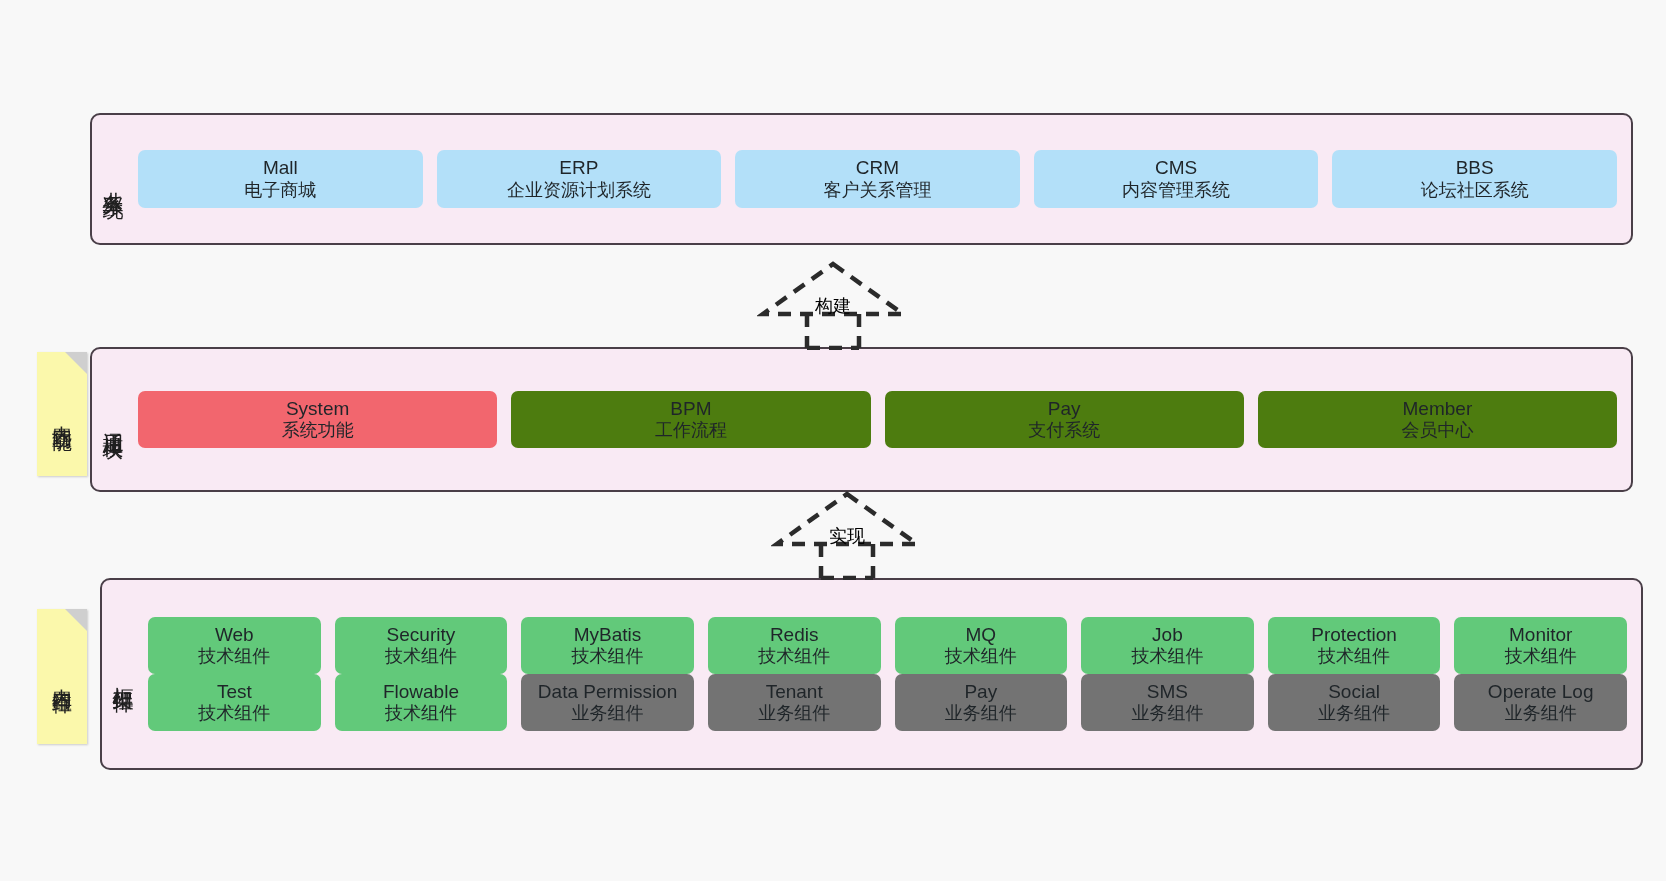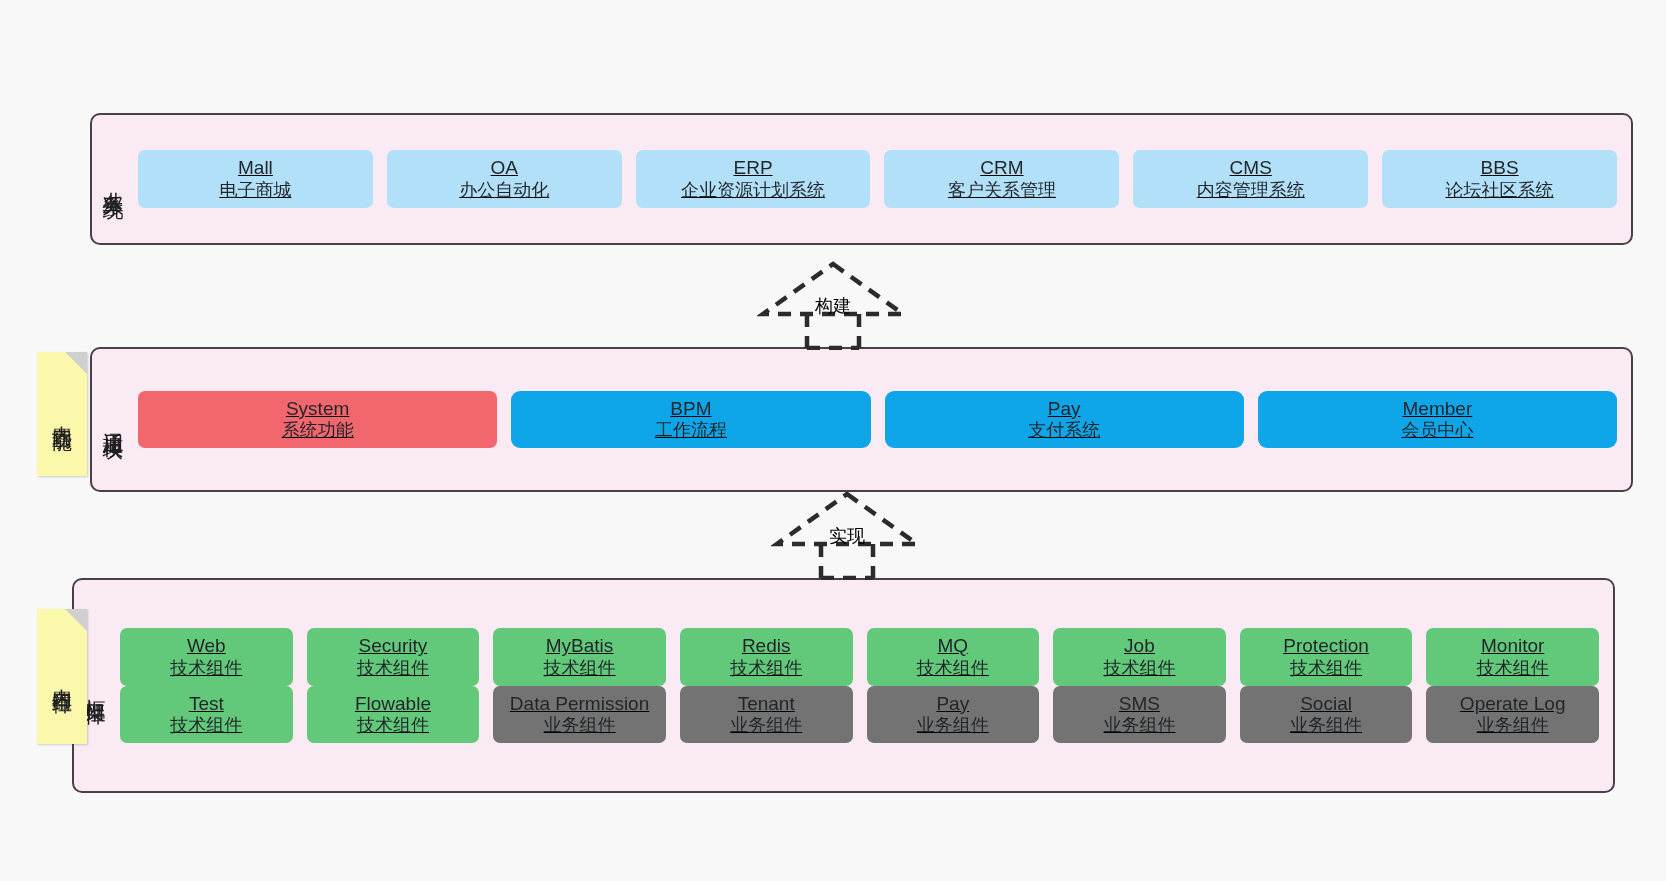--- a/index.html
+++ b/index.html
@@ -33,21 +33,20 @@
     letter-spacing: 2px;
     line-height: 1.05;
     user-select: none;
   }
   .layer-body {
     flex: 1 1 auto;
     display: flex;
     flex-direction: column;
     justify-content: center;
     padding: 0 14px 0 4px;
-    text-decoration: underline;
   }
   .card-row {
     display: flex;
     align-items: stretch;
     gap: 14px;
     width: 100%;
   }
   .card-row + .card-row { }
 
   .card {
@@ -61,21 +60,21 @@
     color: #1f2529;
     padding: 6px 4px;
     line-height: 1.22;
   }
   .card .t1 { font-size: 19px; }
   .card .t2 { font-size: 18px; }
 
   
   .c-blue       { background: #b3e0f9; }
   .c-red        { background: #f2666e; }
-  .c-pink       { background: #0ea5e9; border-radius: 9px; }
+  .c-pink       { background: #4d7c0f; }
   .c-green      { background: #62c97a; }
   .c-greenlight { background: #737373; }
 
   
   .sticky {
     position: absolute;
     width: 50px;
     background: #fbf8ab;
     display: flex;
     align-items: center;
@@ -120,24 +119,20 @@
 
   <div class="layer" id="layer-business-systems" style="left:90px; top:113px; width:1543px; height:132px;">
     <div class="layer-label">业务系统</div>
     <div class="layer-body">
       <div class="card-row">
         <div class="card c-blue">
           <span class="t1">Mall</span>
           <span class="t2">电子商城</span>
         </div>
         <div class="card c-blue">
-          <span class="t1">OA</span>
-          <span class="t2">办公自动化</span>
-        </div>
-        <div class="card c-blue">
           <span class="t1">ERP</span>
           <span class="t2">企业资源计划系统</span>
         </div>
         <div class="card c-blue">
           <span class="t1">CRM</span>
           <span class="t2">客户关系管理</span>
         </div>
         <div class="card c-blue">
           <span class="t1">CMS</span>
           <span class="t2">内容管理系统</span>
@@ -197,21 +192,21 @@
       </g>
     </svg>
     <span class="conn-label">实现</span>
   </div>
 
   <div class="sticky" id="sticky-builtin-component" style="left:37px; top:609px; height:135px;">
     <span class="fold"></span>
     <span>内置组件</span>
   </div>
 
-  <div class="layer" id="layer-framework-components" style="left:72px; top:578px; width:1543px; height:215px;">
+  <div class="layer" id="layer-framework-components" style="left:100px; top:578px; width:1543px; height:192px;">
     <div class="layer-label">框架组件</div>
     <div class="layer-body">
 
       <div class="card-row">
         <div class="card c-green">
           <span class="t1">Web</span>
           <span class="t2">技术组件</span>
         </div>
         <div class="card c-green">
           <span class="t1">Security</span>

